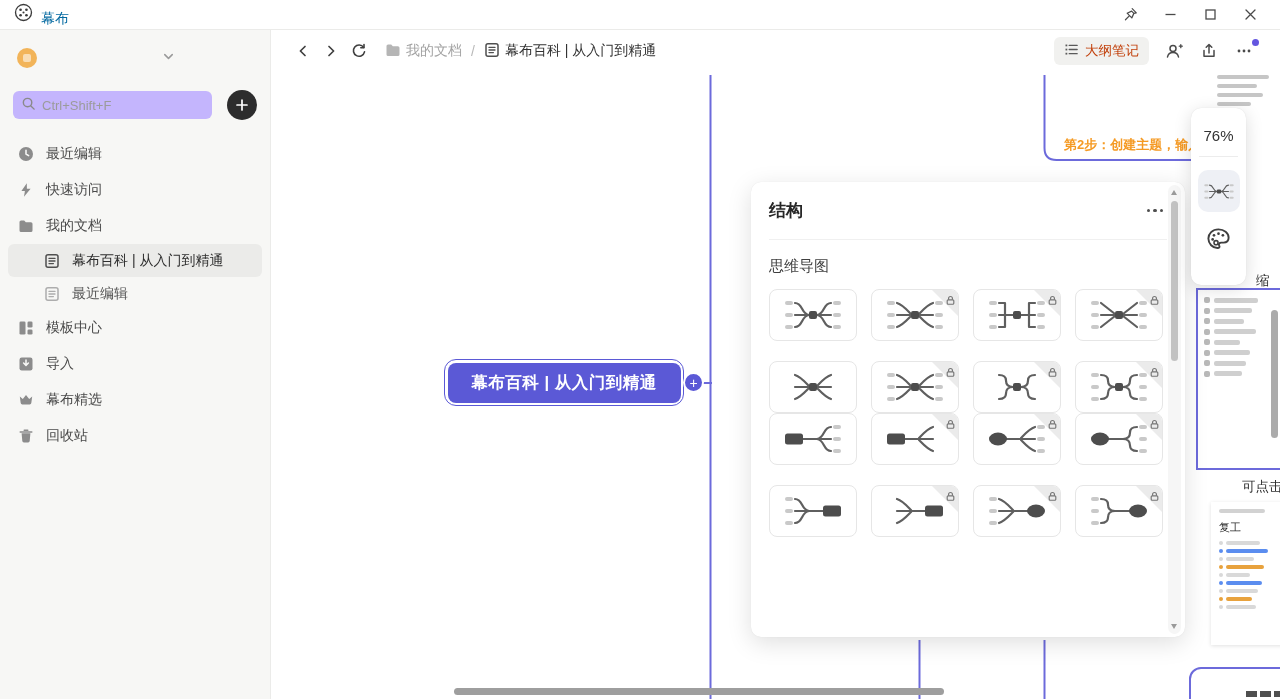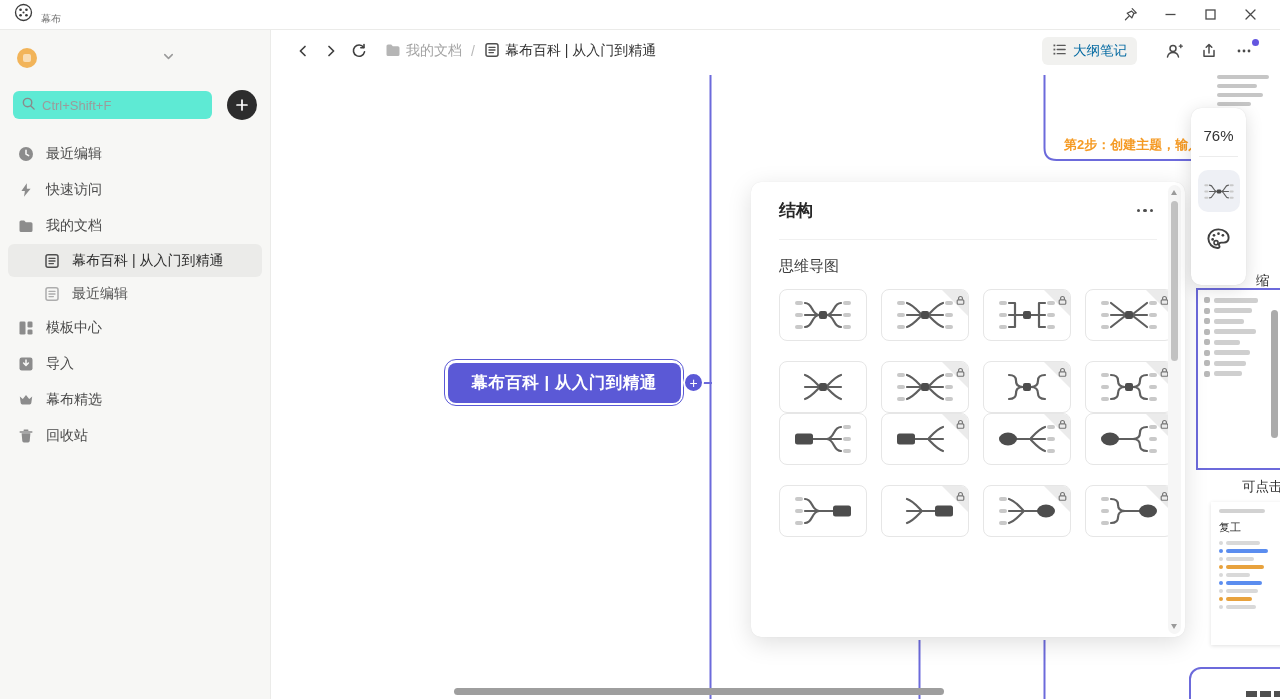--- a/index.html
+++ b/index.html
@@ -1,56 +1,56 @@
 <!DOCTYPE html>
 <html style="--accent: #5B59D6; --line: #6C6ADB; --orange: #F59A23;"><head>
 <meta charset="utf-8">
 <style>
   * { box-sizing: border-box; margin: 0; padding: 0; }
   html,body { width:1280px; height:700px; overflow:hidden; }
   body { font-family:"Liberation Sans","DejaVu Sans",sans-serif; background:#fff; color:#3c3c3c; }
 
   
   .titlebar { height:30px; background:#fff; border-bottom:1px solid #EBEBE9; display:flex; align-items:center; padding:0 10px 0 14px; }
-  .titlebar .app-title { font-size:10px; color:#737373; margin-left:8px; flex:1;margin-top:8px; }
+  .titlebar .app-title { font-size:14px; color:#0369a1; margin-left:8px; flex:1;margin-top:8px; }
   .win-btn { width:40px; height:28px; display:flex; align-items:center; justify-content:center; cursor:default; }
   .win-btn svg { display:block; }
 
   
   .app { display:flex; height:669px; }
   .sidebar { width:271px; background:#F7F7F5; border-right:1px solid #EBEBE9; position:relative; flex:none; }
   .main { flex:1; position:relative; background:#fff; }
 
   
   .user-row { height:42px; display:flex; align-items:center; padding:14px 16px 0 17px; }
   .avatar { width:20px; height:20px; border-radius:50%; background:#F2B459; position:relative; }
   .avatar::after { content:""; position:absolute; left:6px; top:6px; width:8px; height:8px; border-radius:2px; background:rgba(255,255,255,.55); }
   .user-chevron { margin-left:auto; margin-right:78px; }
   .search-row { display:flex; align-items:center; padding:18px 13px 0 13px; }
-  .search-box { width:200px; height:28px; background:#5eead4; border-radius:6px; display:flex; align-items:center; padding:0 8px; }
+  .search-box { width:200px; height:28px; background:#c4b5fd; border-radius:6px; display:flex; align-items:center; padding:0 8px; }
   .search-box input { border:none; outline:none; background:transparent; font-size:13px; width:160px; margin-left:6px; color:#555; font-family:inherit; }
   .search-box input::placeholder { color:#9B9B9B; }
   .add-btn { width:30px; height:30px; border-radius:50%; background:#2D2D2D; color:#fff; margin-left:15px; display:flex; align-items:center; justify-content:center; border:none; }
   .add-btn svg { display:block; }
   nav.side-nav { margin-top:16px; padding:0 8px; }
   .nav-item { height:36px; display:flex; align-items:center; border-radius:6px; padding:0 10px; font-size:14px; color:#4a4a4a; }
   .nav-item .nav-icon { width:16px; height:16px; margin-right:12px; flex:none; display:flex; }
   .nav-item.child { height:33px; padding-left:36px; color:#555; }
   .nav-item.active { background:#EBEBE9; color:#2e2e2e; }
 
   
   .toolbar { height:42px; display:flex; align-items:center; padding:0 22px 0 18px; }
   .tb-icon-btn { width:28px; height:28px; display:flex; align-items:center; justify-content:center; border-radius:5px; }
   .breadcrumb { display:flex; align-items:center; margin-left:12px; font-size:14px; }
   .crumb { display:flex; align-items:center; gap:5px; }
   .crumb.muted { color:#A3A3A3; }
   .crumb.current { color:#333; }
   .crumb-sep { color:#B9B9B9; margin:0 9px; font-size:14px; }
   .toolbar-right { margin-left:auto; display:flex; align-items:center; gap:7px; }
-  .outline-pill { height:28px; background:#F1F1EF; border-radius:6px; display:flex; align-items:center; gap:6px; padding:0 10px; font-size:13.5px; color:#0369a1; margin-right:16px; }
+  .outline-pill { height:28px; background:#F1F1EF; border-radius:6px; display:flex; align-items:center; gap:6px; padding:0 10px; font-size:13.5px; color:#c2410c; margin-right:4px; }
   .more-wrap { position:relative; }
   .notif-dot { position:absolute; top:2px; right:-1px; width:7px; height:7px; border-radius:50%; background:#6456E0; }
 
   
   .canvas { position:relative; height:627px; overflow:hidden; background:#fff; }
   .lines-svg { position:absolute; left:0; top:0; z-index:1; }
   .root-node { position:absolute; left:173px; top:287px; width:240px; height:47px; border:1.5px solid var(--accent,#5B59D6); border-radius:12px; padding:2.5px; background:#fff; z-index:3; }
   .root-node-inner { width:100%; height:100%; background:var(--accent,#5B59D6); border-radius:8px; display:flex; align-items:center; justify-content:center; color:#fff; font-size:16.5px; font-weight:bold; letter-spacing:.5px; }
   .plus-connector { position:absolute; left:413px; top:310px; width:28px; height:2px; background:var(--line,#6C6ADB); z-index:2; }
   .plus-btn { position:absolute; left:412px; top:300px; width:21px; height:21px; border-radius:50%; background:var(--accent,#5B59D6); border:2px solid #fff; color:#fff; display:flex; align-items:center; justify-content:center; font-size:14px; line-height:1; z-index:4; }
@@ -71,21 +71,21 @@
   .mini-heading { font-size:11px; font-weight:normal; color:#2b2b2b; margin-bottom:6px; }
   .tiny-row { display:flex; align-items:center; gap:3px; margin-bottom:4px; }
   .tiny-row .b { width:4px; height:4px; border-radius:50%; }
   .tiny-row .t { height:4px; border-radius:2px; }
   .bottom-node { position:absolute; left:918px; top:595px; width:120px; height:60px; background:#fff; border:2px solid var(--line,#6C6ADB); border-radius:12px; z-index:2; overflow:hidden; }
   .bottom-node .txt-bars { position:absolute; left:55px; top:22px; display:flex; gap:3px; }
   .bottom-node .txt-bars i { width:11px; height:6px; background:#4f4f4f; display:block; }
   .h-scrollbar { position:absolute; left:183px; top:616px; width:490px; height:7px; border-radius:4px; background:#9E9E9E; z-index:5; }
 
   
-  .structure-panel { position:absolute; left:480px; top:110px; width:434px; height:455px; background:#fff; border-radius:10px; box-shadow:0 6px 24px rgba(0,0,0,.13), 0 0 1px rgba(0,0,0,.1); z-index:6; padding:0 28px; }
+  .structure-panel { position:absolute; left:480px; top:110px; width:434px; height:455px; background:#fff; border-radius:10px; box-shadow:0 6px 24px rgba(0,0,0,.13), 0 0 1px rgba(0,0,0,.1); z-index:6; padding:0 18px; }
   .panel-header { height:58px; display:flex; align-items:center; justify-content:space-between; border-bottom:1px solid #F0F0F0; }
   .panel-title { font-size:17px; font-weight:bold; color:#262626; }
   .dots-btn { display:flex; gap:3px; padding:4px; }
   .dots-btn i { width:3.5px; height:3.5px; border-radius:50%; background:#4f4f4f; display:block; }
   .section-label { font-size:15px; color:#3f3f3f; margin:17px 0 13px; }
   .tpl-grid { display:grid; grid-template-columns:repeat(4,88px); gap:20px 14px; }
   .tpl-card { position:relative; width:88px; height:52px; border:1px solid #E6E6E6; border-radius:8px; background:#fff; display:flex; align-items:center; justify-content:center; overflow:hidden; }
   .lock-corner { position:absolute; top:0; right:0; width:26px; height:26px; }
   .lock-corner .tri { position:absolute; inset:0; }
   .lock-corner .lk { position:absolute; top:2px; right:2px; }

